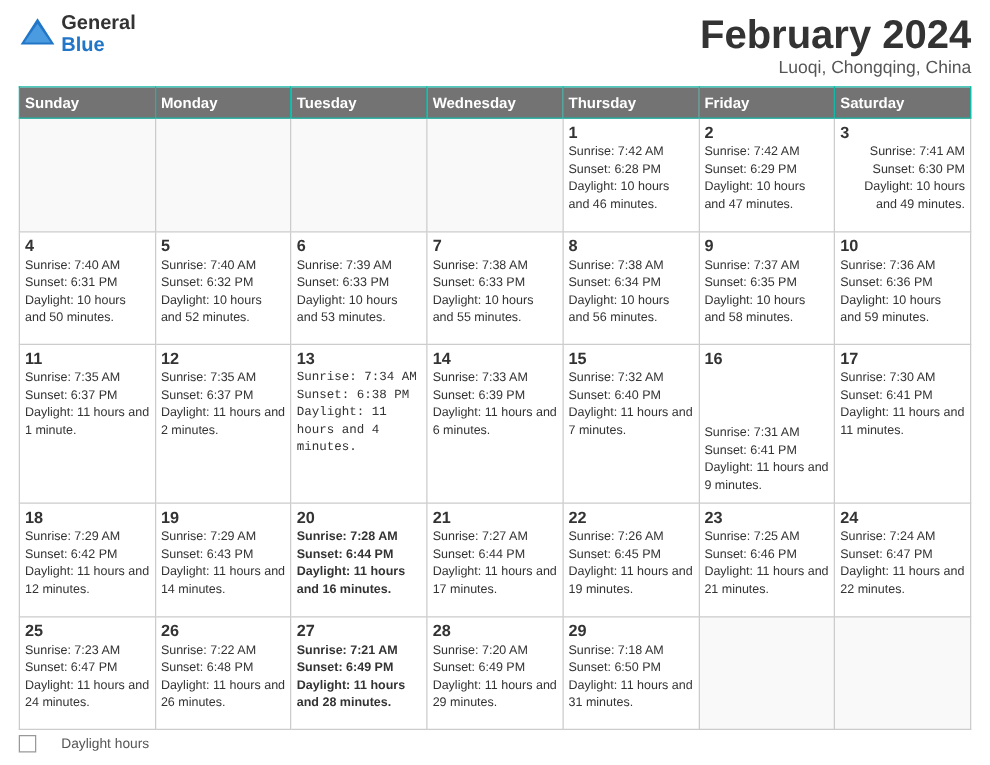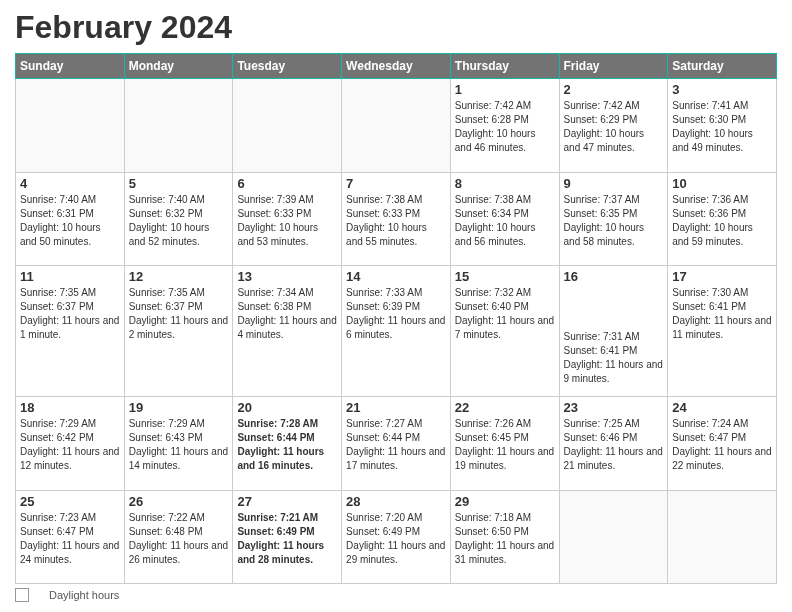--- a/index.html
+++ b/index.html
@@ -112,22 +112,33 @@
       height: 14px;
       background: #fff;
       border: 1px solid #999;
     }
   </style>
 </head>
 <body>
 
 <div class="page">
   <div class="header">
+    <div class="logo">
+      <svg class="logo-icon" viewBox="0 0 40 40">
+        <polygon points="20,2 38,30 2,30" fill="#2176c7"></polygon>
+        <polygon points="20,8 34,28 6,28" fill="#4a9be0"></polygon>
+      </svg>
+      <div class="logo-text">
+        <span class="logo-general">General</span>
+        <span class="logo-blue">Blue</span>
+      </div>
+    </div>
     <div class="title-block">
       <div class="main-title">February 2024</div>
+      <div class="subtitle">Luoqi, Chongqing, China</div>
     </div>
   </div>
 
   <table class="calendar">
     <thead>
       <tr>
       <th>Sunday</th>
           <th>Monday</th>
           <th>Tuesday</th>
           <th>Wednesday</th>
@@ -149,21 +160,21 @@
 Daylight: 10 hours and 46 minutes.</div>
           </td>
           <td>
             <div class="day-number">2</div>
             <div class="day-info" style="white-space: pre-line;">Sunrise: 7:42 AM
 Sunset: 6:29 PM
 Daylight: 10 hours and 47 minutes.</div>
           </td>
           <td>
             <div class="day-number">3</div>
-            <div class="day-info" style="white-space: pre-line;">Sunrise: 7:41 AM
+            <div class="day-info" style="white-space: pre-line; text-align: right;">Sunrise: 7:41 AM
 Sunset: 6:30 PM
 Daylight: 10 hours and 49 minutes.</div>
           </td>
         </tr>
         <tr>
           <td>
             <div class="day-number">4</div>
             <div class="day-info" style="white-space: pre-line;">Sunrise: 7:40 AM
 Sunset: 6:31 PM
 Daylight: 10 hours and 50 minutes.</div>
@@ -213,21 +224,21 @@
 Daylight: 11 hours and 1 minute.</div>
           </td>
           <td>
             <div class="day-number">12</div>
             <div class="day-info" style="white-space: pre-line;">Sunrise: 7:35 AM
 Sunset: 6:37 PM
 Daylight: 11 hours and 2 minutes.</div>
           </td>
           <td>
             <div class="day-number">13</div>
-            <div class="day-info" style="white-space: pre-line;">Sunrise: 7:34 AM
+            <div class="day-info" style="white-space: pre-line; font-family: Liberation Mono, monospace;">Sunrise: 7:34 AM
 Sunset: 6:38 PM
 Daylight: 11 hours and 4 minutes.</div>
           </td>
           <td>
             <div class="day-number">14</div>
             <div class="day-info" style="white-space: pre-line;">Sunrise: 7:33 AM
 Sunset: 6:39 PM
 Daylight: 11 hours and 6 minutes.</div>
           </td>
           <td>

